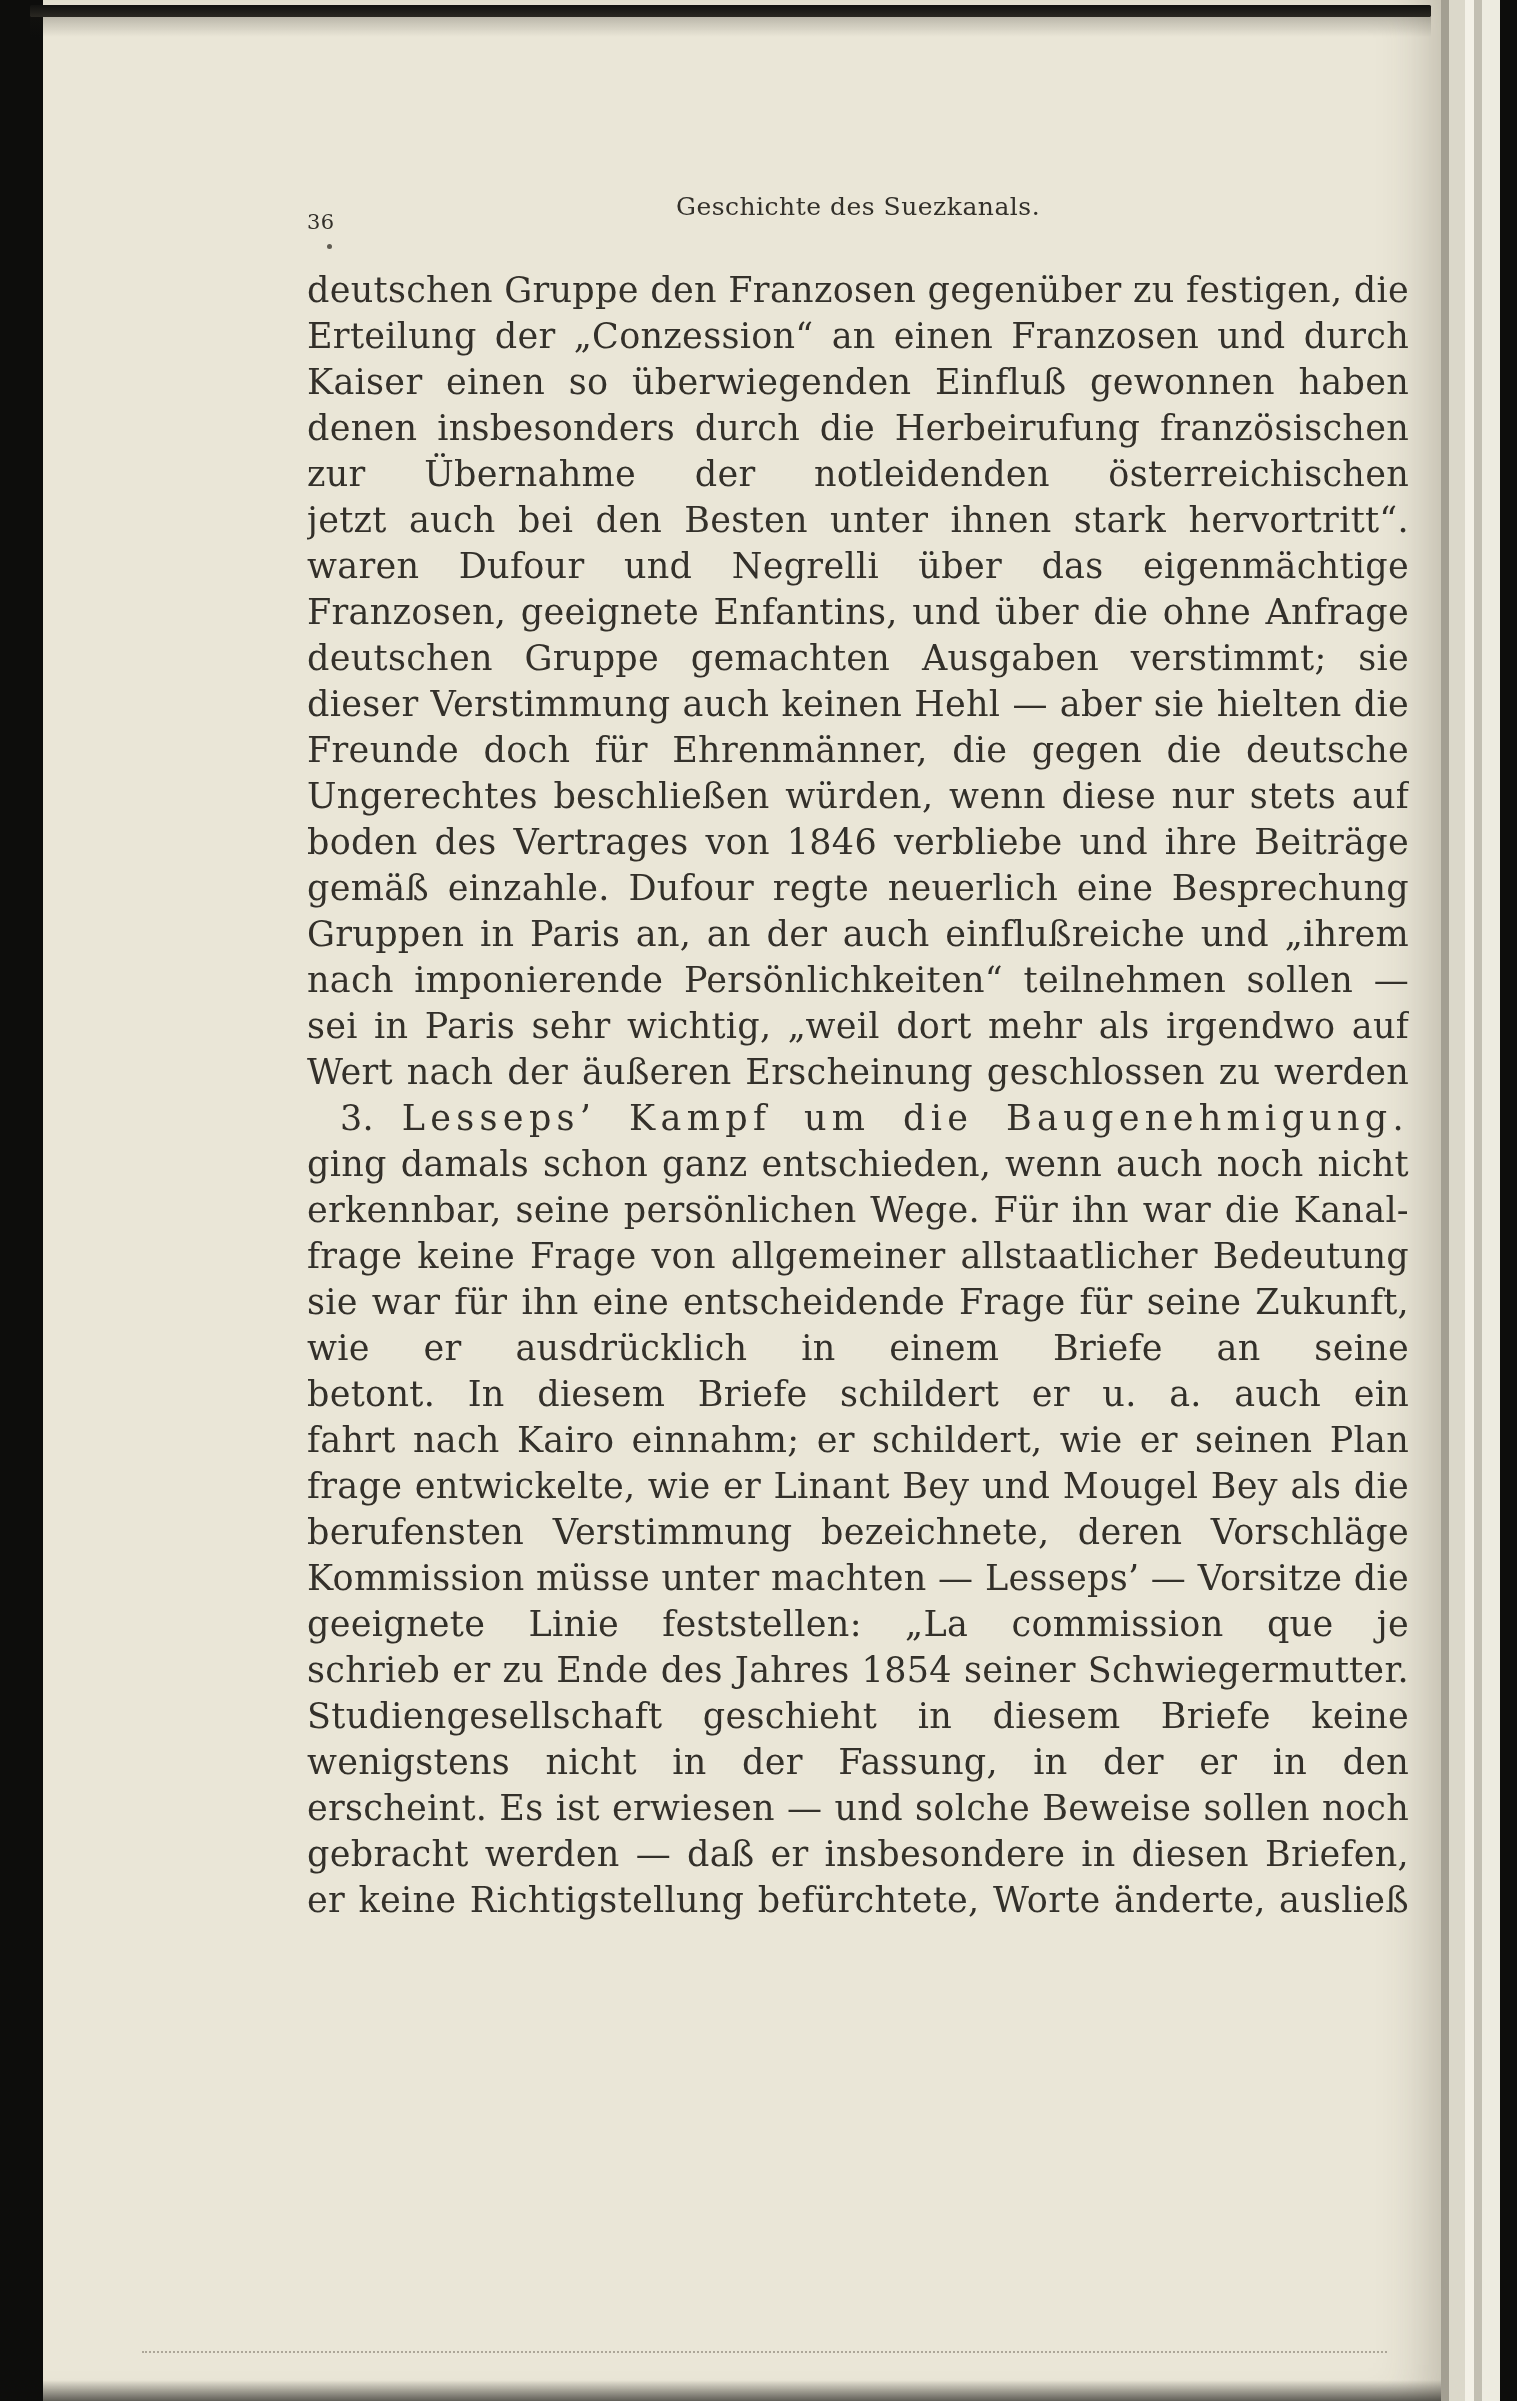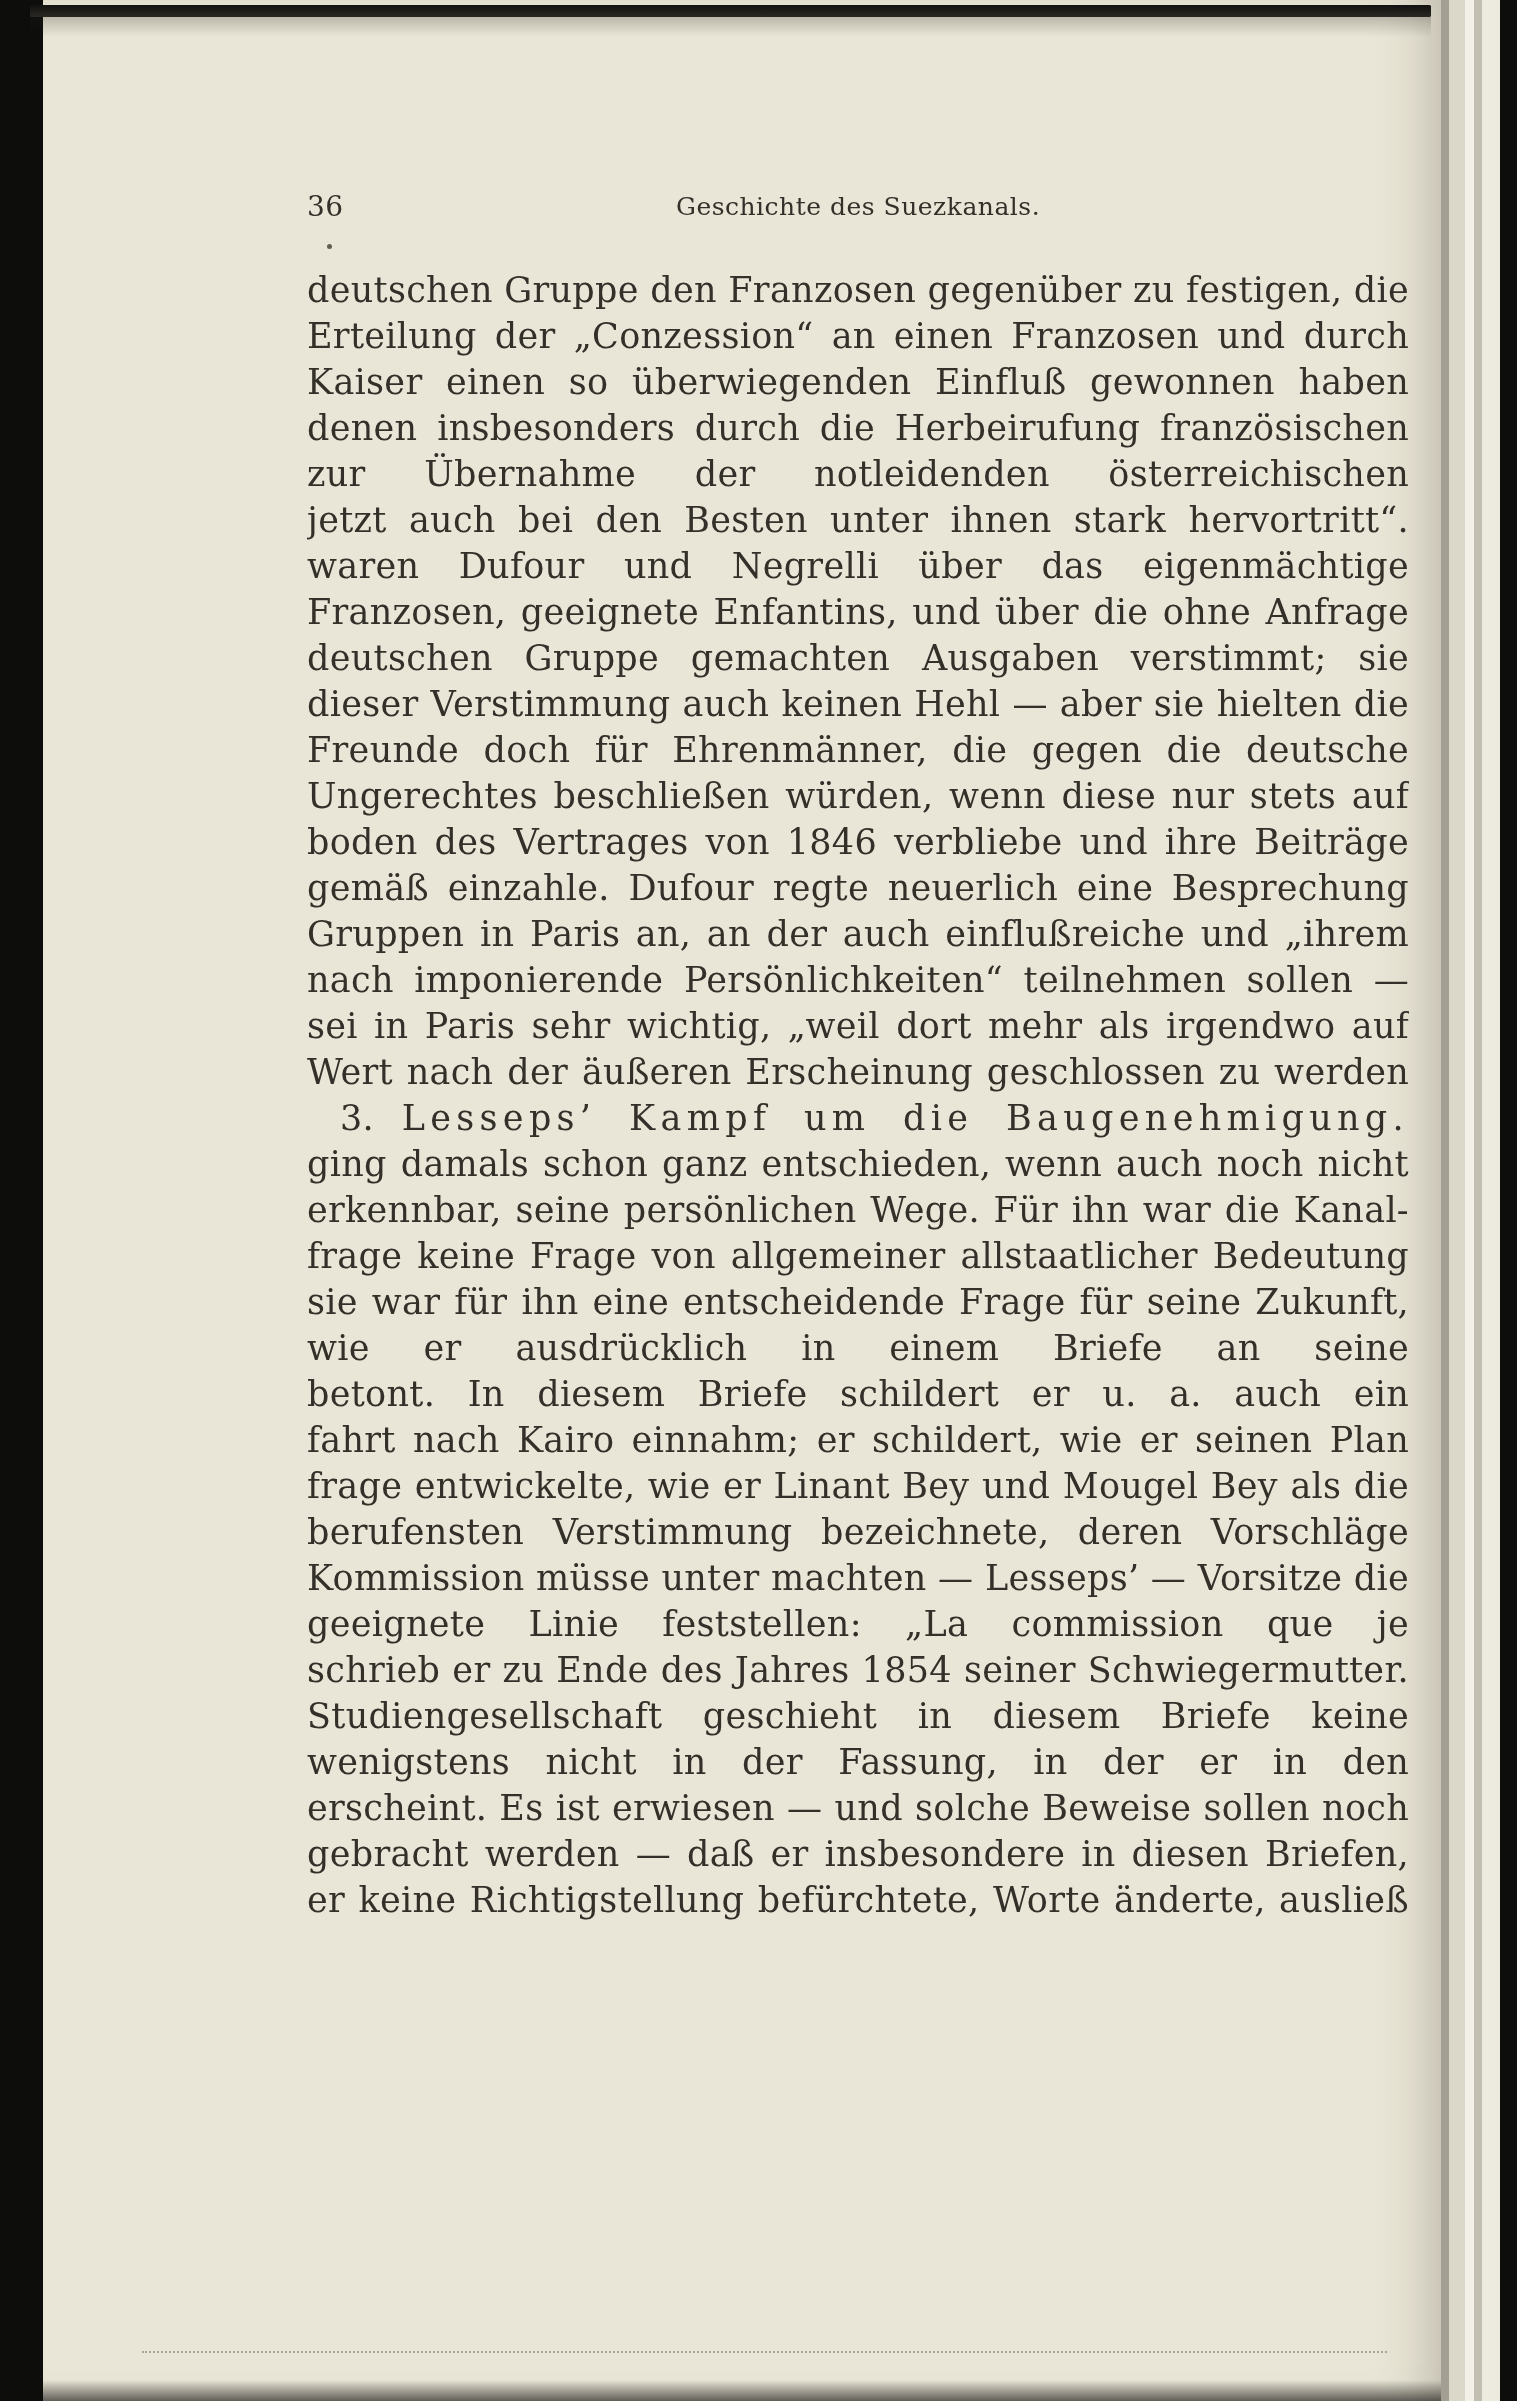--- a/index.html
+++ b/index.html
@@ -90,22 +90,22 @@
     left: 264px; top: 190px;
     width: 1102px; height: 33px;
     line-height: 33px;
     color: var(--ink, #33302a);
     text-align: center;
     font-size: 25px;
     letter-spacing: 0.5px;
   }
   .pagenum {
     position: absolute;
-    left: 0; top: 0;
-    font-size: 28px;
+    left: 0; top: 16px;
+    font-size: 21px;
   }
   .speck {
     position: absolute;
     left: 284px; top: 244px;
     width: 5.3px; height: 5.3px;
     border-radius: 50%;
     background: rgba(50,46,38,0.75);
   }
   
   .body-text {

